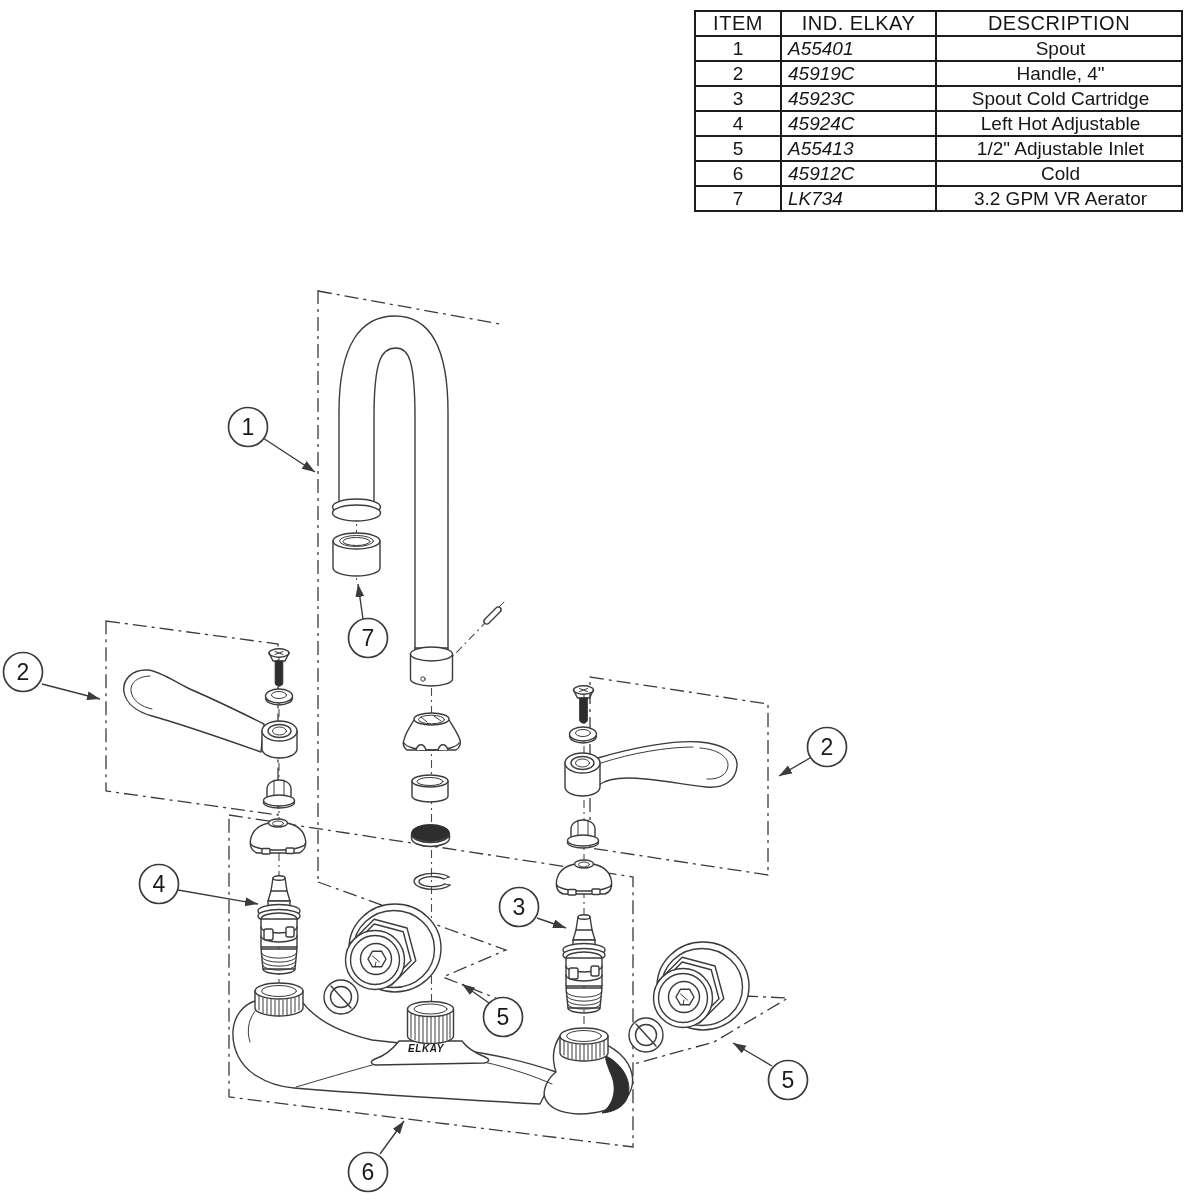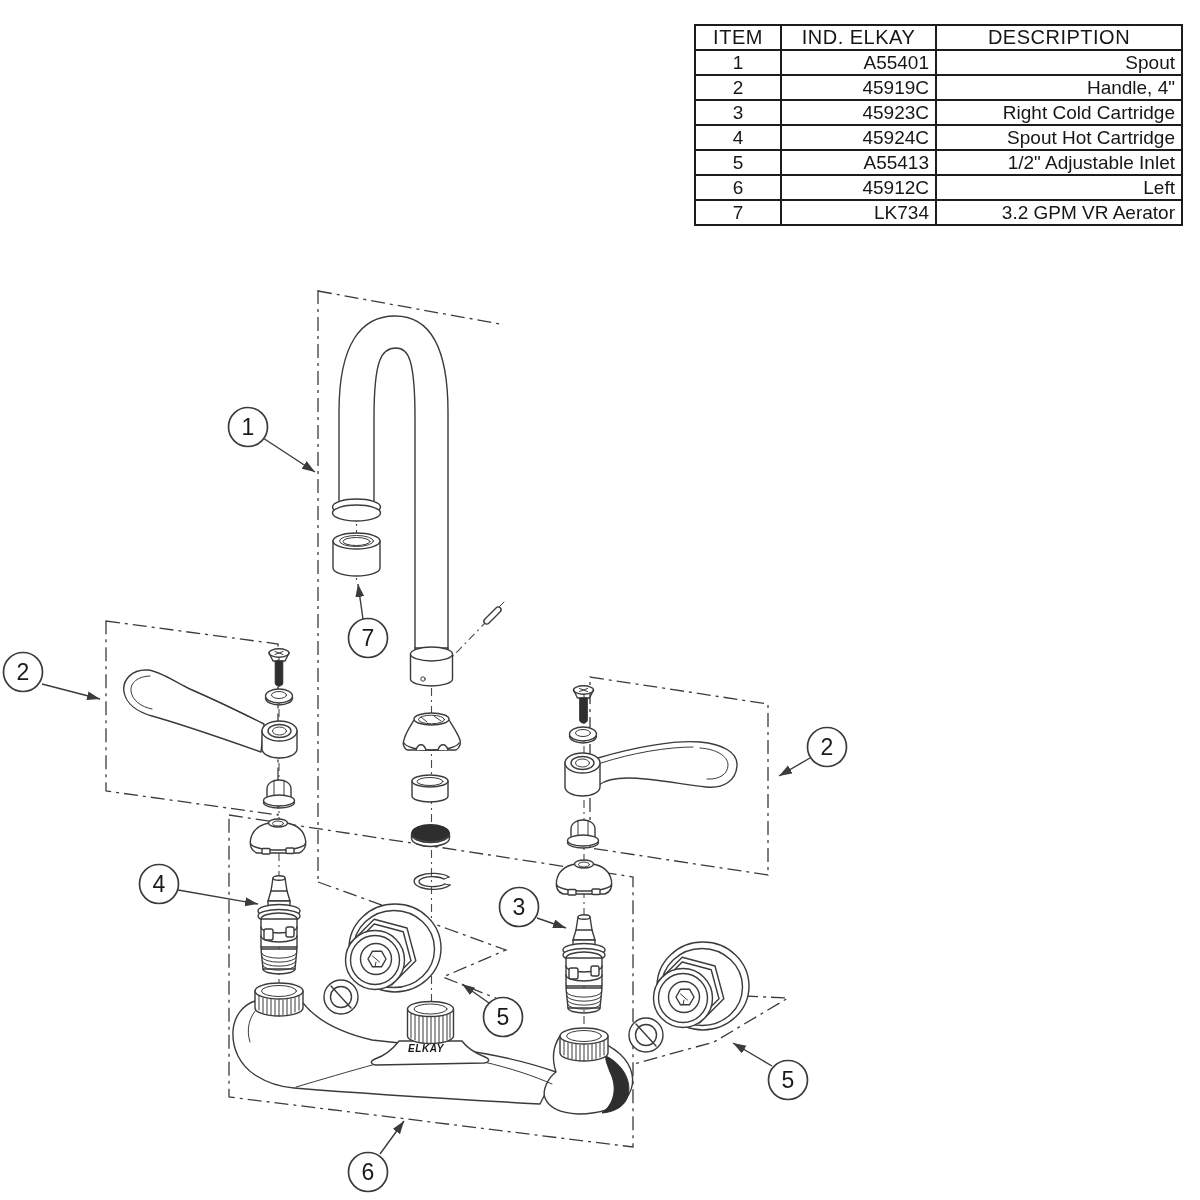--- a/index.html
+++ b/index.html
@@ -4,36 +4,36 @@
 <style>
   html,body{margin:0;padding:0;background:#ffffff;}
   .stage{
     position:relative;width:1200px;height:1200px;background:#ffffff;overflow:hidden;
     font-family:"Liberation Sans", sans-serif;
   }
   .diagram-svg{position:absolute;left:0;top:0;}
 
   
   .parts-table{
-    position:absolute;left:694px;top:24px;width:487px;
+    position:absolute;left:694px;top:10px;width:487px;
     border-collapse:collapse;table-layout:fixed;
     font-family:"Liberation Sans", sans-serif;
     font-size:19px;color:#161616;background:#ffffff;
   }
   .parts-table th,.parts-table td{
     border:2px solid #1c1c1c;height:23px;padding:0 6px;
     font-weight:normal;white-space:nowrap;overflow:hidden;
   }
   .parts-table col.c-item{width:86px;}
   .parts-table col.c-part{width:155px;}
   .parts-table col.c-desc{width:246px;}
   .parts-table th{text-align:center;font-size:20px;letter-spacing:0.5px;}
   .parts-table td.item{text-align:center;}
-  .parts-table td.part{text-align:right;}
-  .parts-table td.desc{text-align:right;padding-left:9px;}
+  .parts-table td.part{text-align:left;font-style:italic;}
+  .parts-table td.desc{text-align:center;padding-left:9px;}
 
   
   .ln{stroke:#3b3b3b;stroke-width:1.4;fill:none;stroke-linecap:round;stroke-linejoin:round;}
   .lnw{stroke:#3b3b3b;stroke-width:1.4;fill:#ffffff;stroke-linejoin:round;}
   .lnthin{stroke:#3b3b3b;stroke-width:1;fill:none;stroke-linecap:round;}
   .dark{fill:#2e2e2e;stroke:#2e2e2e;stroke-width:1;}
   .dashdot{stroke:#3b3b3b;stroke-width:1.3;fill:none;stroke-dasharray:14 5 3 5;}
   .centerline{stroke:#4a4a4a;stroke-width:1.1;fill:none;stroke-dasharray:8 4 2 4;}
   .balloon-circle{fill:#ffffff;stroke:#3b3b3b;stroke-width:1.7;}
   .balloon-num{font-family:"Liberation Sans", sans-serif;font-size:23px;fill:#1a1a1a;text-anchor:middle;}
@@ -349,36 +349,36 @@
         <td class="desc">Spout</td>
       </tr>
       <tr>
         <td class="item">2</td>
         <td class="part">45919C</td>
         <td class="desc">Handle, 4"</td>
       </tr>
       <tr>
         <td class="item">3</td>
         <td class="part">45923C</td>
-        <td class="desc">Right Cold Cartridge</td>
+        <td class="desc">Spout Cold Cartridge</td>
       </tr>
       <tr>
         <td class="item">4</td>
         <td class="part">45924C</td>
-        <td class="desc">Spout Hot Cartridge</td>
+        <td class="desc">Left Hot Adjustable</td>
       </tr>
       <tr>
         <td class="item">5</td>
         <td class="part">A55413</td>
         <td class="desc">1/2" Adjustable Inlet</td>
       </tr>
       <tr>
         <td class="item">6</td>
         <td class="part">45912C</td>
-        <td class="desc">Left</td>
+        <td class="desc">Cold</td>
       </tr>
       <tr>
         <td class="item">7</td>
         <td class="part">LK734</td>
         <td class="desc">3.2 GPM VR Aerator</td>
       </tr>
     </tbody>
   </table>
 </div>
 

